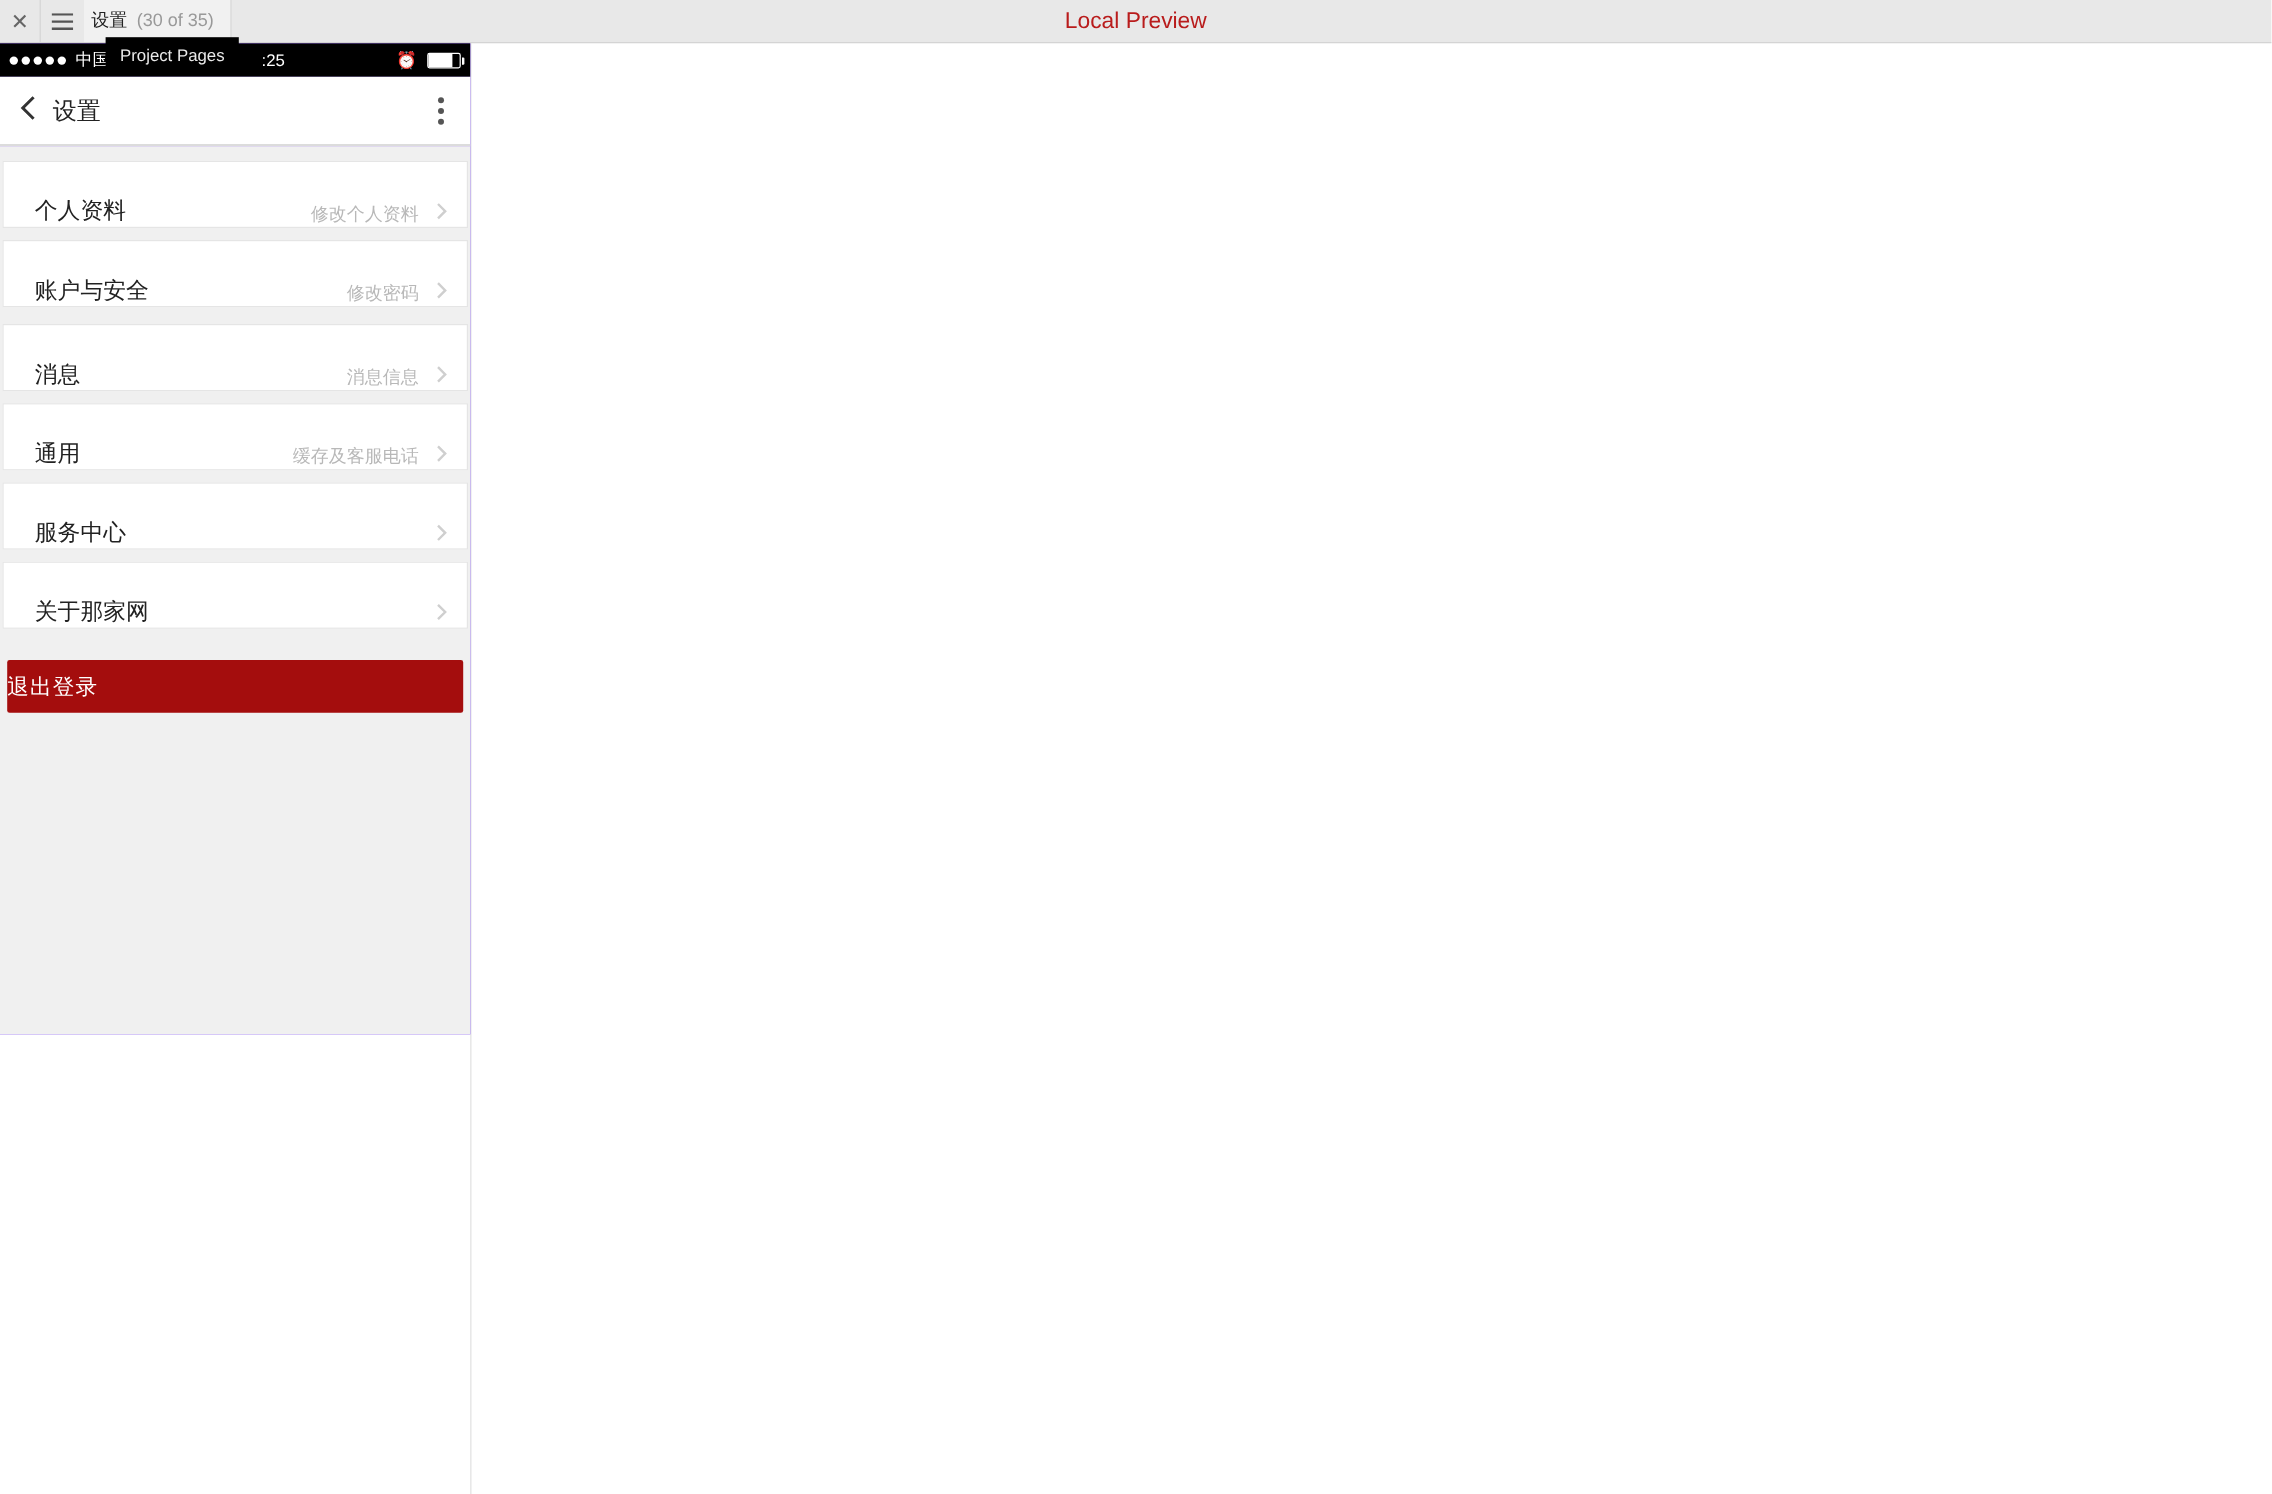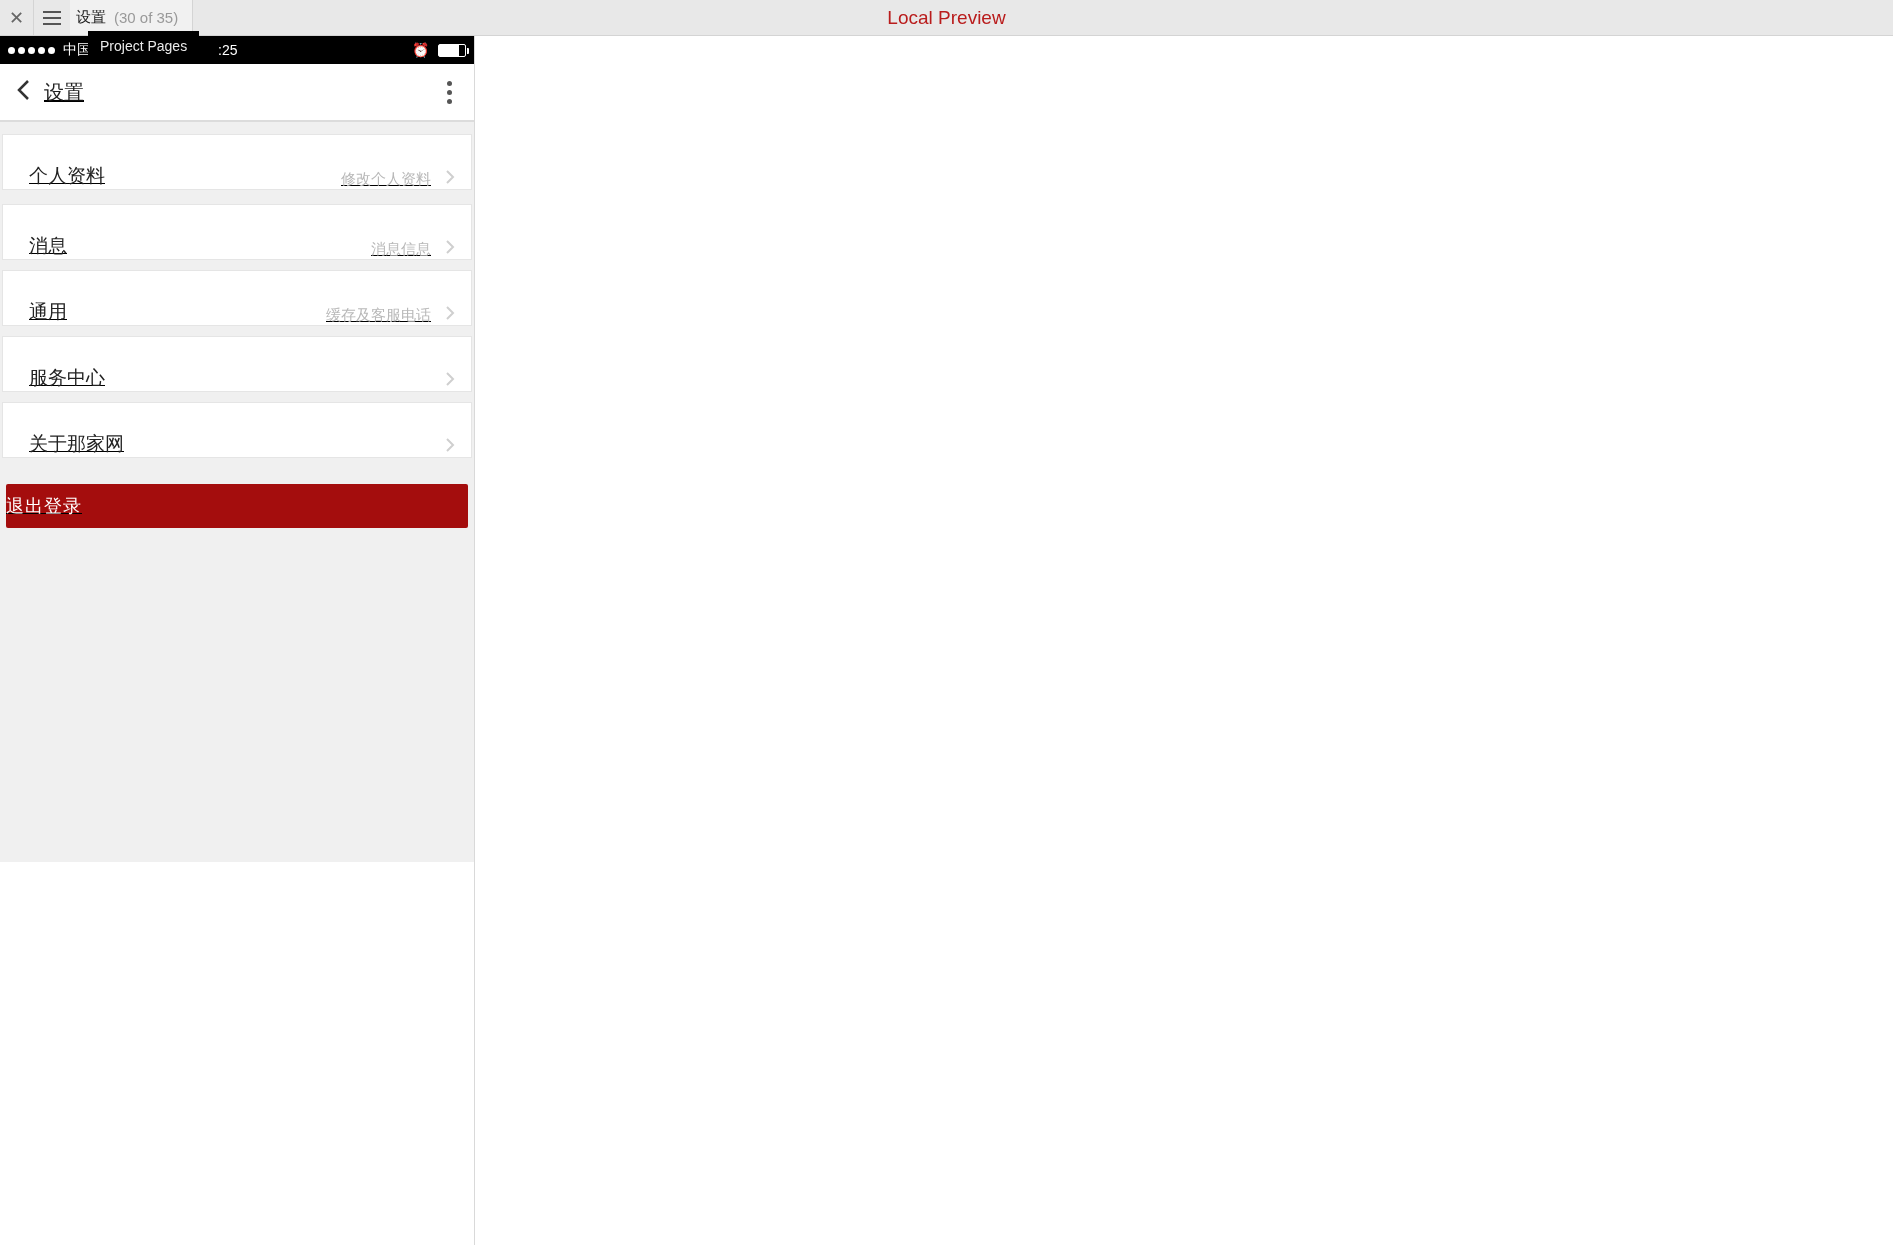--- a/index.html
+++ b/index.html
@@ -80,26 +80,25 @@
       width: 1px;
       background: #d9d9d9;
     }
     .preview-pane {
       flex: 1;
       background: #fff;
     }
 
     
     .phone {
-      width: 474px;
+      width: 392px;
       height: 826px;
       background: #8b5cf6;
       position: relative;
       overflow: hidden;
-      text-decoration: underline;
     }
 
     .status-bar {
       height: 28px;
       background: #000;
       display: flex;
       align-items: center;
       justify-content: space-between;
       padding: 0 8px;
       color: #fff;
@@ -245,20 +244,31 @@
           <span class="item-label">个人资料</span>
           <div class="item-right">
             <span class="item-hint">修改个人资料</span>
             <span class="chevron-right">
               <svg viewBox="0 0 10 16">
                   <polyline points="2,2 8,8 2,14" fill="none" stroke="#cfcfcf" stroke-width="2"></polyline>
                 </svg>
             </span>
           </div>
         </div>
+        <div class="list-item">
+          <span class="item-label">账户与安全</span>
+          <div class="item-right">
+            <span class="item-hint">修改密码</span>
+            <span class="chevron-right">
+              <svg viewBox="0 0 10 16">
+                  <polyline points="2,2 8,8 2,14" fill="none" stroke="#cfcfcf" stroke-width="2"></polyline>
+                </svg>
+            </span>
+          </div>
+        </div>
       </div>
 
       <div class="group">
         <div class="list-item">
           <span class="item-label">消息</span>
           <div class="item-right">
             <span class="item-hint">消息信息</span>
             <span class="chevron-right">
               <svg viewBox="0 0 10 16">
                   <polyline points="2,2 8,8 2,14" fill="none" stroke="#cfcfcf" stroke-width="2"></polyline>

